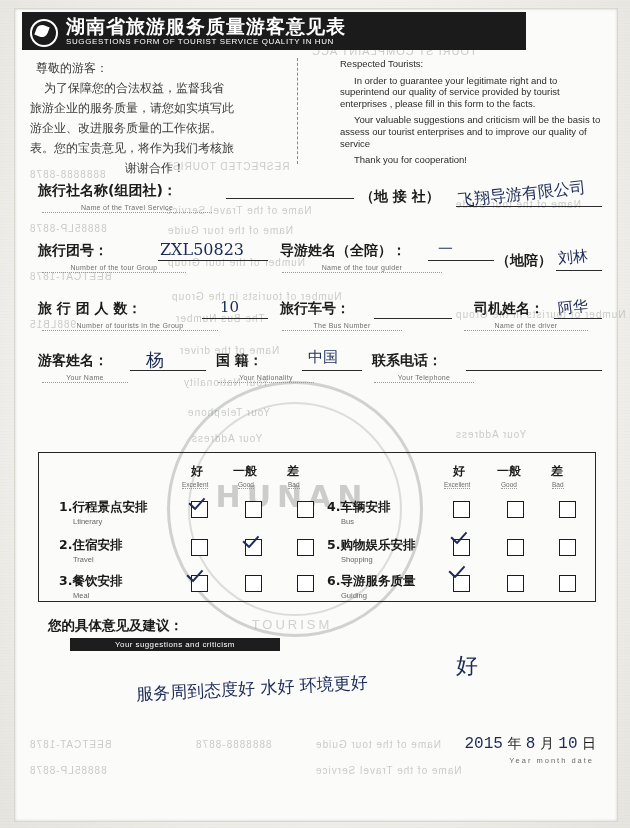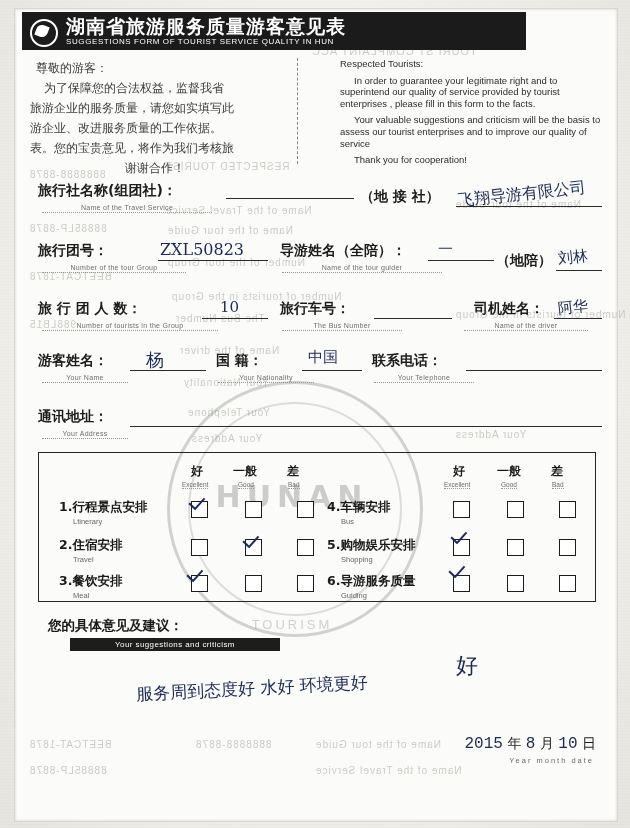--- a/index.html
+++ b/index.html
@@ -223,25 +223,20 @@
     <div class="lbl" style="position:absolute;left:186px;top:0;">国   籍：</div>
     <div class="sub" style="position:absolute;left:188px;top:22px;width:96px;text-align:center;">Your  Nationality</div>
     <div class="uline" style="position:absolute;left:272px;top:18px;width:60px;"></div>
     <div class="fillin" style="left:278px;top:-4px;">中国</div>
 
     <div class="lbl" style="position:absolute;left:342px;top:0;">联系电话：</div>
     <div class="sub" style="position:absolute;left:344px;top:22px;width:100px;text-align:center;">Your  Telephone</div>
     <div class="uline" style="position:absolute;left:436px;top:18px;width:136px;"></div>
   </div>
 
-  <div class="row" style="top:408px;height:36px;">
-    <div class="lbl" style="position:absolute;left:8px;top:0;">通讯地址：</div>
-    <div class="sub" style="position:absolute;left:12px;top:22px;width:86px;text-align:center;">Your   Address</div>
-    <div class="uline" style="position:absolute;left:100px;top:18px;width:472px;"></div>
-  </div>
 
   <div class="ratebox">
 
     <div class="colhdr" style="left:152px;top:10px;">好</div>
     <div class="colsub" style="left:143px;top:28px;">Excellent</div>
     <div class="colhdr" style="left:194px;top:10px;">一般</div>
     <div class="colsub" style="left:199px;top:28px;">Good</div>
     <div class="colhdr" style="left:248px;top:10px;">差</div>
     <div class="colsub" style="left:249px;top:28px;">Bad</div>
 

